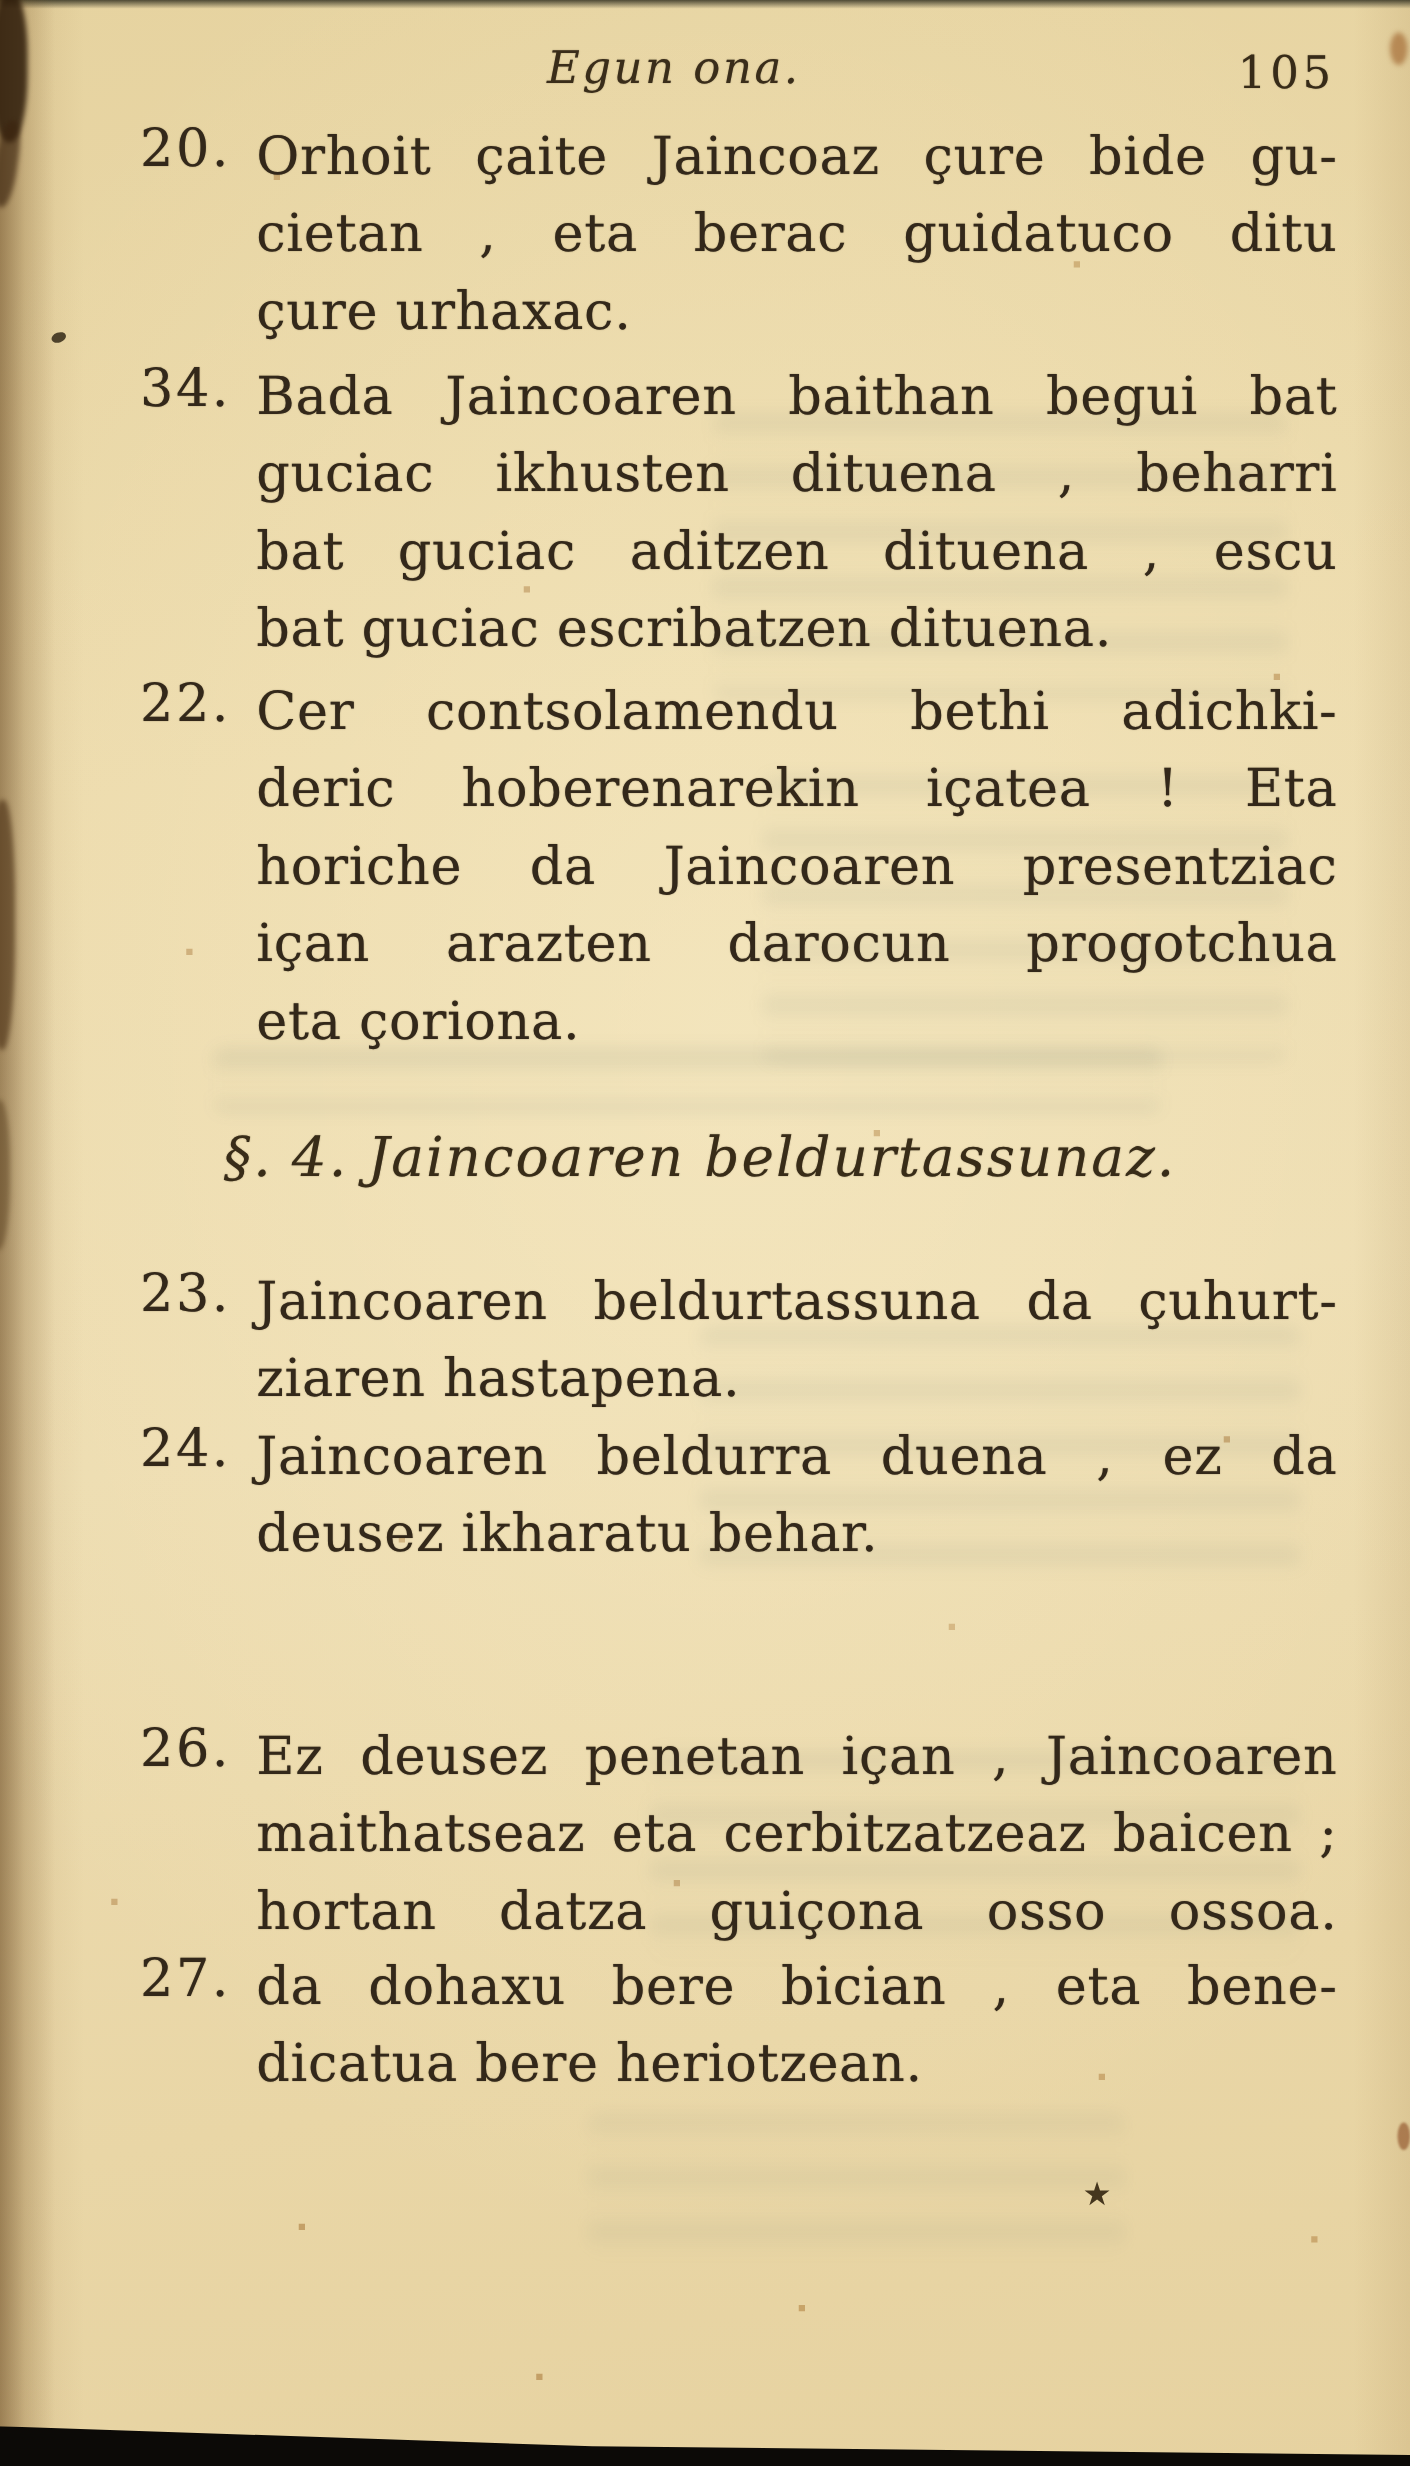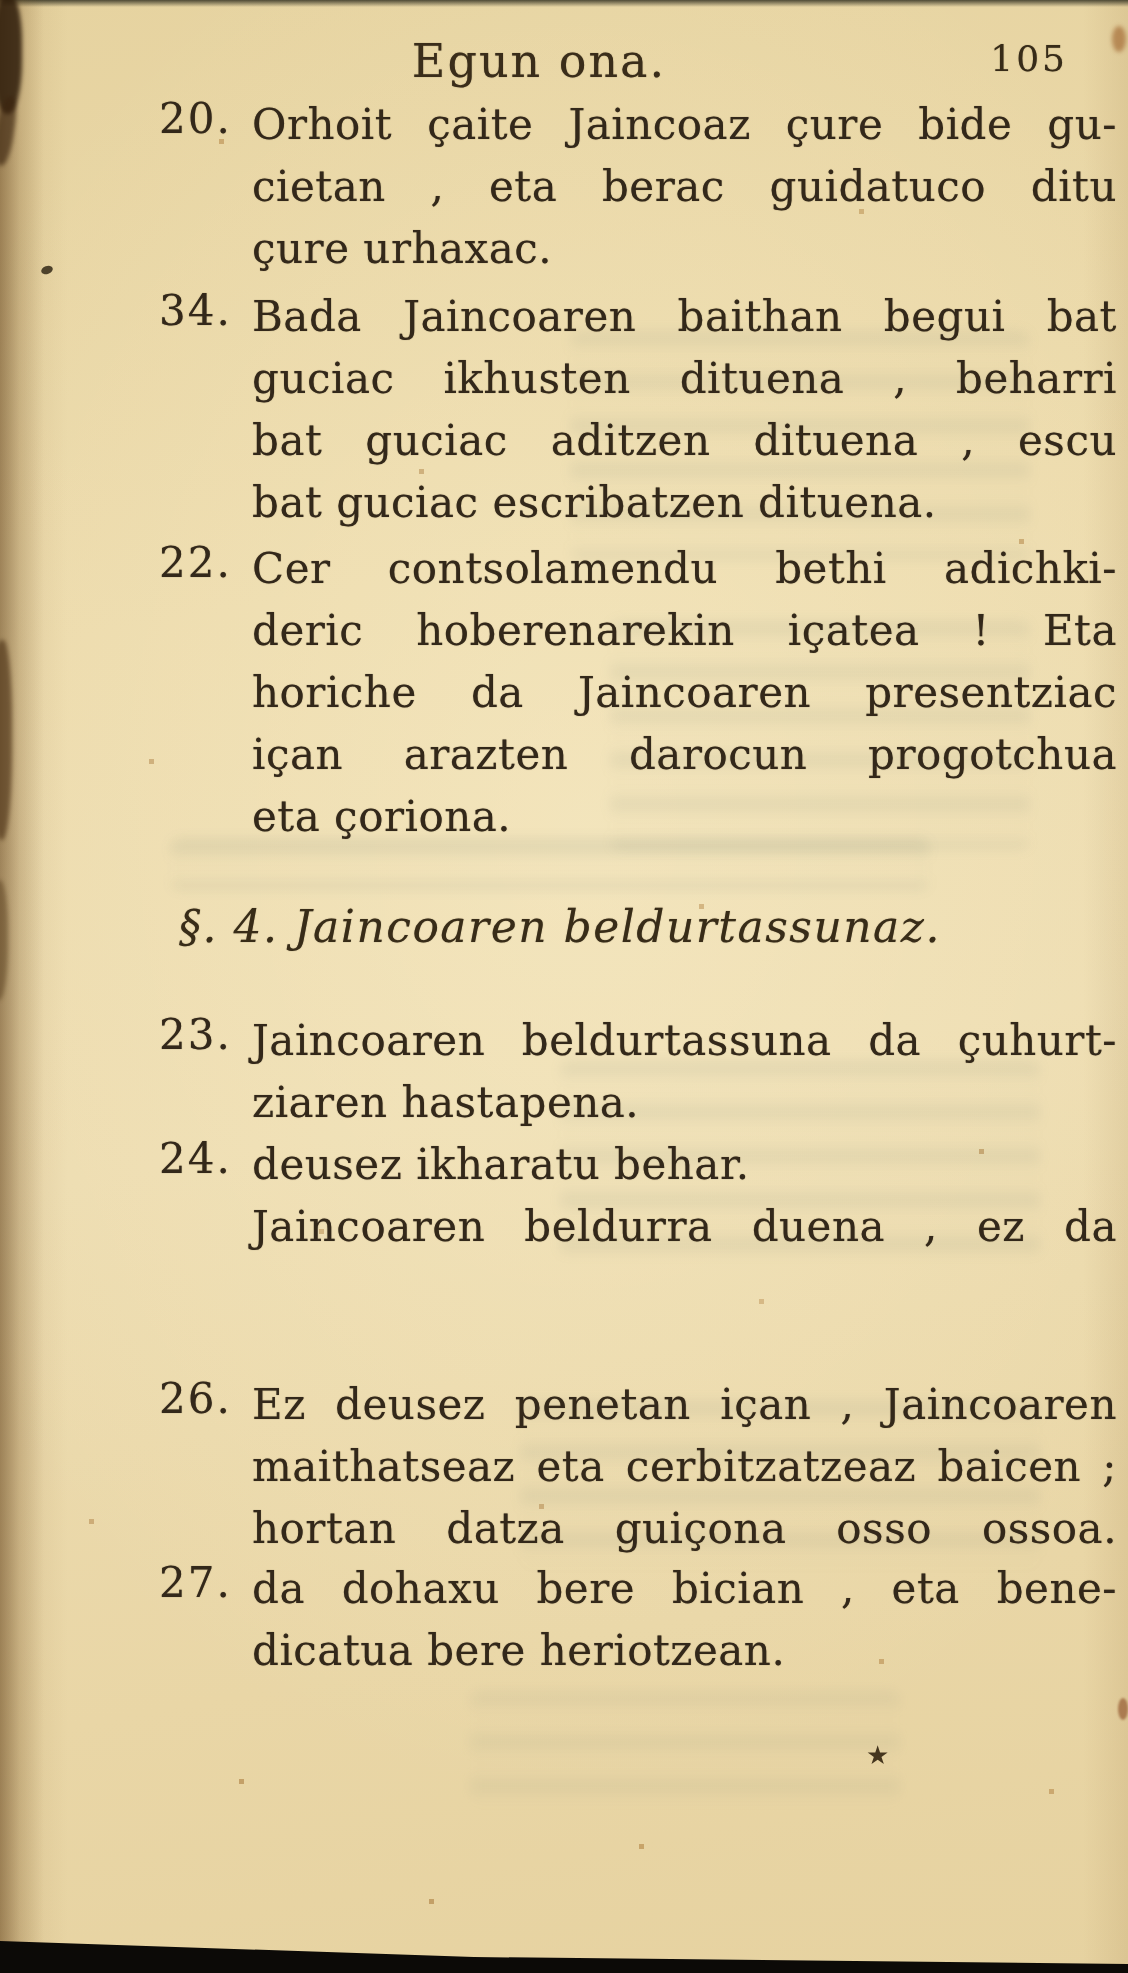--- a/index.html
+++ b/index.html
@@ -63,24 +63,24 @@
       540px 1505px 0 1px rgba(160,108,44,0.4), 880px 1660px 0 1px rgba(168,116,48,0.45),
       240px 1780px 0 1px rgba(160,108,44,0.5), 640px 1845px 0 1px rgba(168,116,48,0.5),
       430px 1900px 0 1px rgba(160,108,44,0.5), 1050px 1790px 0 1px rgba(168,116,48,0.45),
       90px 1520px 0 1px rgba(160,108,44,0.4),  760px 1300px 0 1px rgba(168,116,48,0.35); }
 
   
   .ink { text-shadow: 0 0 1px rgba(52,40,20,0.55); }
   .running-header { position: absolute; top: 34px; left: 112px; width: 958px; }
   .running-title {
     display: block; text-align: center; transform: translateX(-52px);
-    font-size: 46px; letter-spacing: 2px; color: #3a2d1a;
+    font-style: italic; font-size: 36px; letter-spacing: 2px; color: #3a2d1a;
   }
   .page-number { position: absolute; right: 2px; top: 4px; font-size: 36px; letter-spacing: 3px; color: #372b18; }
-  .para { position: absolute; left: 112px; width: 958px; padding-left: 93px; box-sizing: border-box; margin-left: 47px; }
+  .para { position: absolute; left: 112px; width: 958px; padding-left: 93px; box-sizing: border-box; }
   .pnum { position: absolute; left: 0; top: 0; font-size: 42px; letter-spacing: 2px; }
   .line {
     font-size: 42px; line-height: 62px; letter-spacing: 0.5px;
     text-align: justify; text-align-last: justify; white-space: normal;
   }
   .line.short { text-align: left; text-align-last: left; }
   .section-heading {
     position: absolute; left: 112px; top: 884px; width: 958px;
     text-align: center; transform: translateX(-48px);
     font-style: italic; font-size: 44px; letter-spacing: 1.5px; color: #382c18;
@@ -141,22 +141,22 @@
   <h2 class="section-heading ink" style="margin:17px; font-weight:normal;">§. 4. Jaincoaren beldurtassunaz.</h2>
 
   <section class="para ink" style="top:1010px">
     <span class="pnum">23.</span>
     <div class="line">Jaincoaren beldurtassuna da çuhurt-</div>
     <div class="line short">ziaren hastapena.</div>
   </section>
 
   <section class="para ink" style="top:1134px">
     <span class="pnum">24.</span>
+    <div class="line">Jaincoaren beldurra duena , ez da</div>
     <div class="line short">deusez ikharatu behar.</div>
-    <div class="line">Jaincoaren beldurra duena , ez da</div>
   </section>
 
 
   <section class="para ink" style="top:1374px">
     <span class="pnum">26.</span>
     <div class="line">Ez deusez penetan içan , Jaincoaren</div>
     <div class="line">maithatseaz eta cerbitzatzeaz baicen ;</div>
     <div class="line">hortan datza guiçona osso ossoa.</div>
   </section>
 

